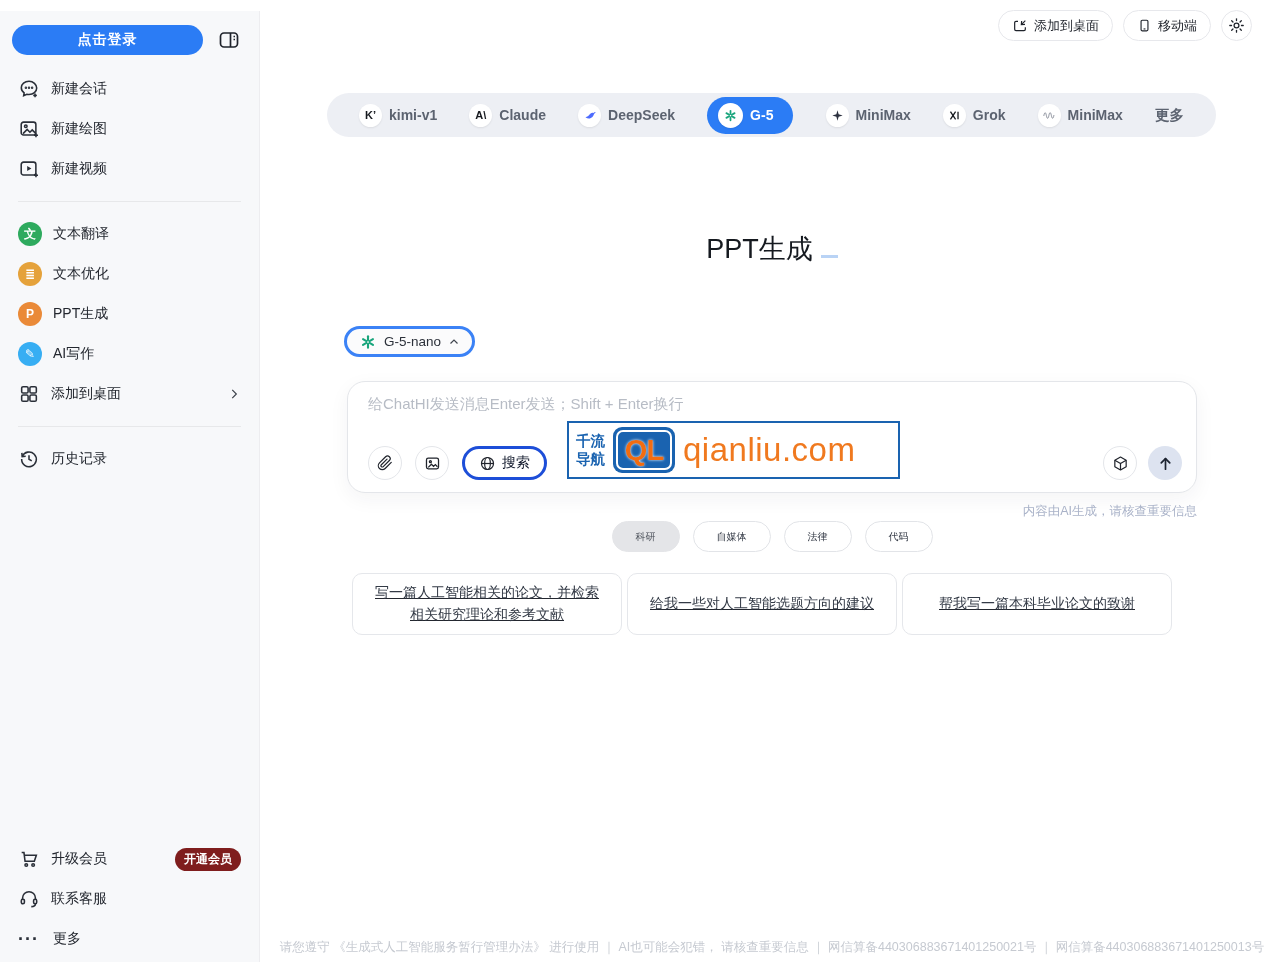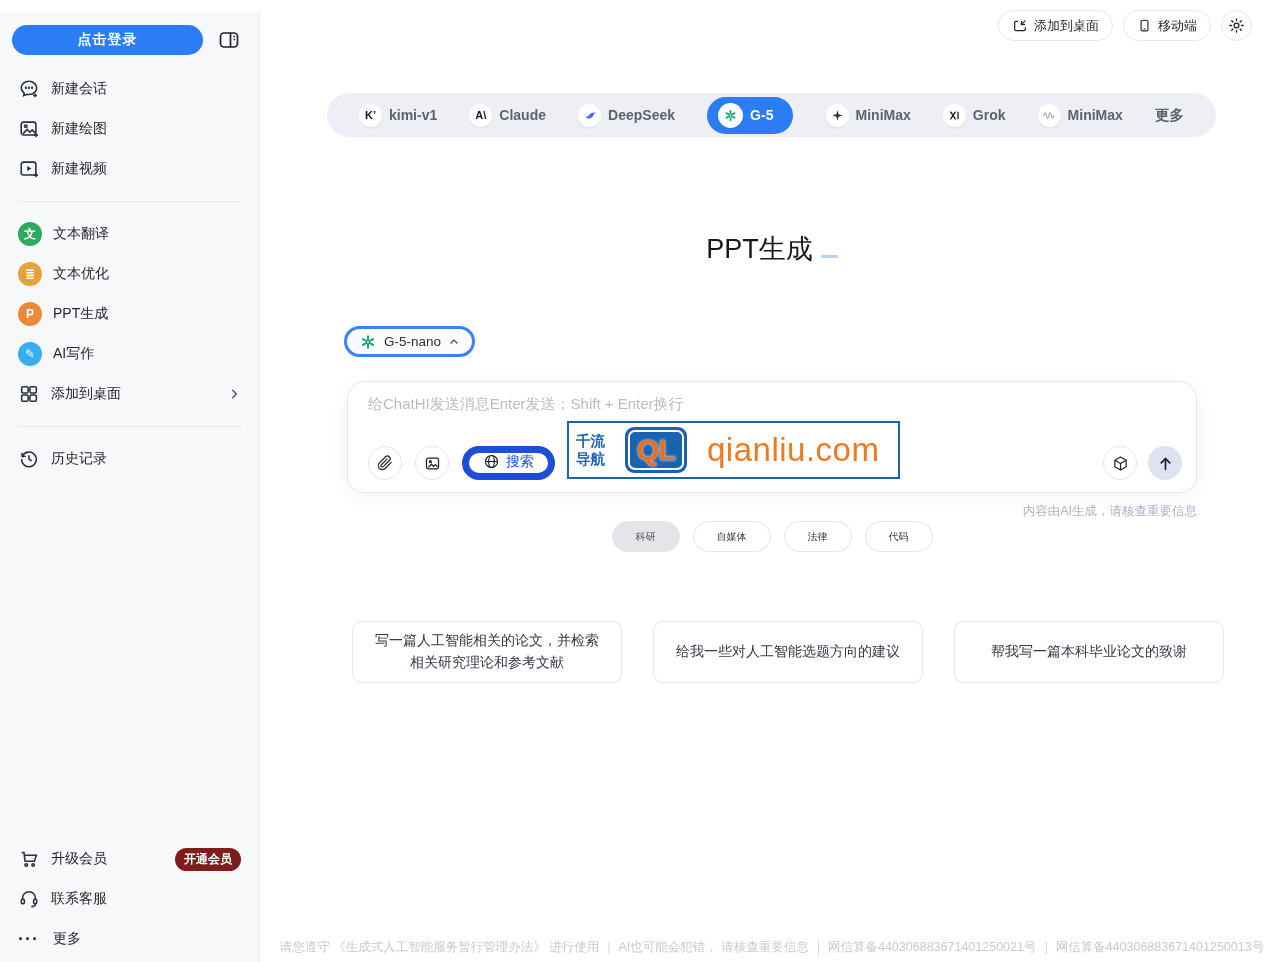--- a/index.html
+++ b/index.html
@@ -38,40 +38,40 @@
 
   .page-title { position:absolute; top:231px; left:0; width:100%; text-align:center; font-size:27px; font-weight:500; color:#15191f; }
   .title-cursor { display:inline-block; width:17px; height:3px; background:#b9d3f5; margin-left:8px; }
 
   .model-chip { position:absolute; top:326px; left:84px; height:31px; border:3px solid #3b82f6; border-radius:16px; background:#fbfbfc; display:inline-flex; align-items:center; gap:7px; padding:0 12px; font-size:13.5px; color:#2c313a; cursor:pointer; }
 
   .input-box { position:absolute; top:381px; left:87px; width:850px; height:112px; border:1px solid #e4e6ea; border-radius:18px; background:#fff; box-shadow:0 6px 20px rgba(31,41,55,.05); }
   .input-box textarea { position:absolute; top:13px; left:20px; width:640px; height:26px; border:none; outline:none; resize:none; font-size:15px; font-family:inherit; color:#333; background:transparent; }
   .input-box textarea::placeholder { color:#b7bcc5; }
 
-  .watermark { position:absolute; left:219px; top:39px; width:333px; height:58px; border:2px solid #1a63b0; background:#fff; display:flex; align-items:center; gap:20px; padding:3px 7px; }
+  .watermark { position:absolute; left:219px; top:39px; width:333px; height:58px; border:2px solid #1a63b0; background:#fff; display:flex; align-items:center; gap:8px; padding:3px 7px; }
   .wm-cn { font-size:14.5px; font-weight:700; color:#1a63b0; line-height:1.25; text-align:center; }
   .wm-logo { width:62px; height:46px; background:#1a63b0; border-radius:9px; position:relative; display:grid; place-items:center; flex:none;text-align:center; }
   .wm-logo::before { content:""; position:absolute; inset:3px; border:2px solid #fff; border-radius:7px; }
   .wm-logo span { position:relative; font-size:29px; font-weight:800; color:#f26c11; letter-spacing:-1px; text-shadow:0 0 3px #fff; }
   .wm-domain { font-size:33px; color:#f0791f; letter-spacing:.5px; white-space:nowrap; }
 
   .tools-left { position:absolute; left:20px; bottom:12px; display:flex; align-items:center; gap:13px; }
   .icon-btn { width:34px; height:34px; border-radius:50%; border:1px solid #e4e6ea; background:#fff; display:grid; place-items:center; cursor:pointer; color:#1f232b; }
-  .search-pill { height:34px; border-radius:999px; border:7px solid #1d4ed8; background:#fff; display:flex; align-items:flex-start; gap:6px; padding:0 14px; font-size:14px; color:#1d4ed8; font-family:inherit; cursor:pointer; }
+  .search-pill { height:34px; border-radius:999px; border:3px solid #1d4ed8; background:#fff; display:flex; align-items:center; gap:6px; padding:0 14px; font-size:14px; color:#0f172a; font-family:inherit; cursor:pointer; }
   .tools-right { position:absolute; right:14px; bottom:12px; display:flex; align-items:center; gap:11px; }
   .send-btn { width:34px; height:34px; border-radius:50%; border:none; background:#dde3f0; display:grid; place-items:center; cursor:pointer; }
 
   .ai-notice { position:absolute; top:503px; right:87px; font-size:12.5px; color:#a9b2c8; }
 
   .categories { position:absolute; top:521px; left:0; width:100%; display:flex; justify-content:center; gap:13px; }
   .cat { height:31px; border-radius:999px; border:1px solid #e2e4e8; background:#fff; display:flex; align-items:center; padding:0 23px; font-size:10px; color:#333945; cursor:pointer; }
   .cat.active { background:#e4e5e8; border-color:#e4e5e8; color:#4a4f58; }
 
-  .cards { position:absolute; top:621px; left:92px; display:flex; gap:31px; }
+  .cards { position:absolute; top:573px; left:92px; display:flex; gap:5px;text-decoration:underline; }
   .card { width:270px; height:62px; border:1px solid #e5e7eb; border-radius:10px; background:#fff; display:flex; align-items:center; justify-content:center; text-align:center; font-size:14px; color:#333a46; line-height:1.55; padding:0 16px; cursor:pointer; }
 
   .footer { position:absolute; bottom:6px; left:0; width:100%; text-align:center; font-size:12.5px; color:#c6cad1; }
 </style>
 </head>
 <body>
 
 <aside class="sidebar">
   <div class="side-top">
     <button class="login-btn">点击登录</button>

